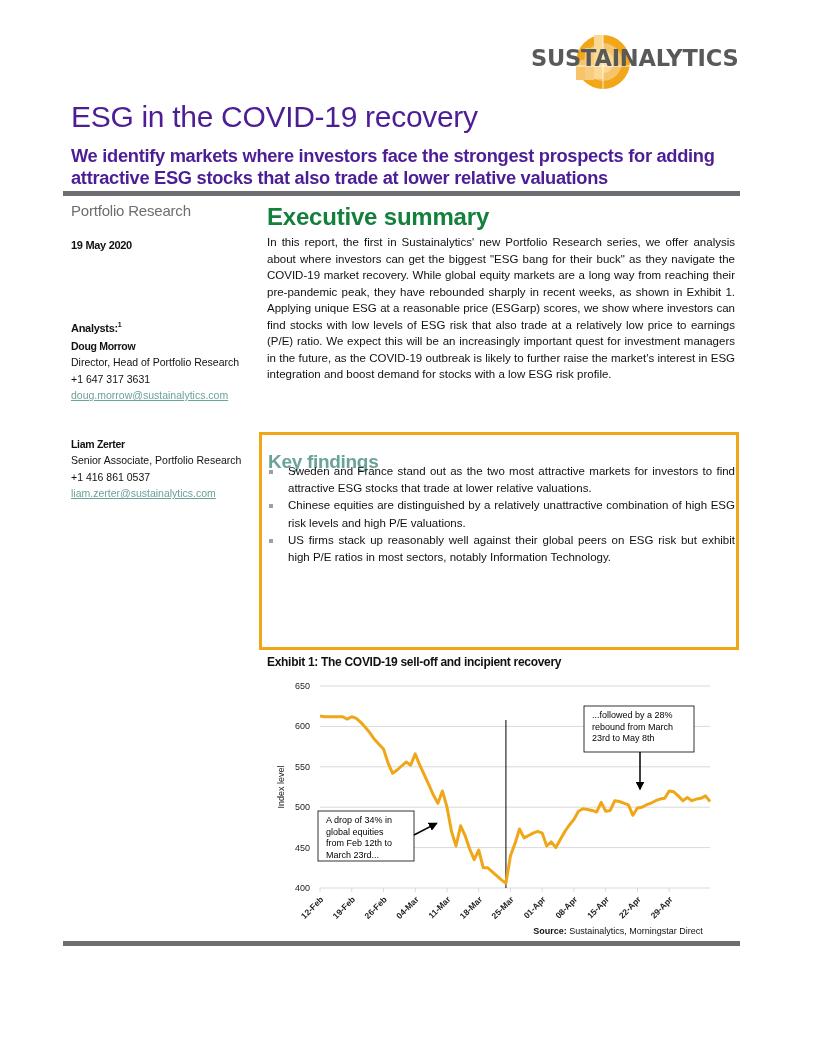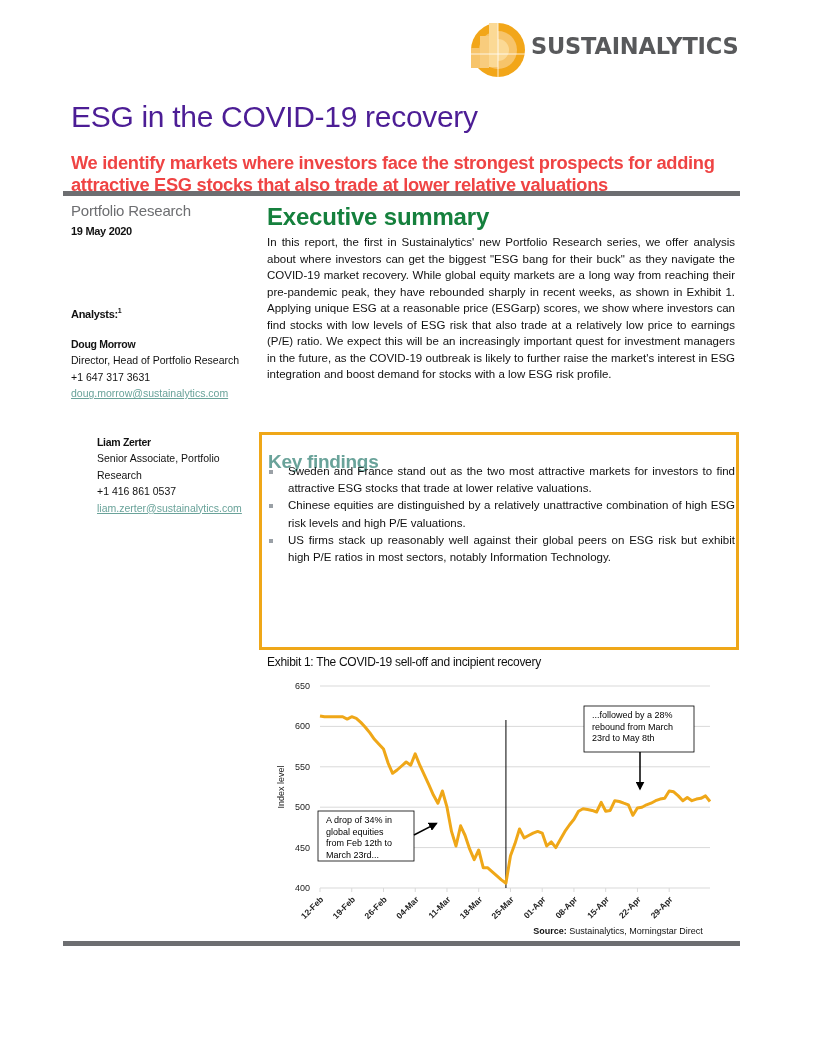--- a/index.html
+++ b/index.html
@@ -1,45 +1,45 @@
 <!DOCTYPE html>
 <html><head>
 <meta charset="utf-8">
 <style>
   html, body { margin:0; padding:0; background:#ffffff; }
   body { width:816px; height:1056px; position:relative; overflow:hidden; font-family:"Liberation Sans", sans-serif; color:#111; }
   .abs { position:absolute; }
   
-  #logo { left:469px; top:20px; width:272px; height:58px; }
+  #logo { left:469px; top:32px; width:272px; height:58px;text-align:center; }
   #logo-text { position:absolute; left:62px; top:13px; font-family:"DejaVu Sans", sans-serif; font-weight:bold; font-size:22.5px; color:#58595b; letter-spacing:-0.2px; }
   
   #title { left:71px; top:100px; font-size:30px; color:#4c1d95; letter-spacing:-0.3px; }
-  #subtitle { left:71px; top:152px; width:680px; font-size:18.3px; font-weight:bold; color:#ef4444; line-height:22px; letter-spacing:-0.3px; }
+  #subtitle { left:71px; top:145px; width:680px; font-size:18.3px; font-weight:bold; color:#4c1d95; line-height:22px; letter-spacing:-0.3px; }
   #top-rule { left:63px; top:191px; width:677px; height:5px; background:#6d6e71; }
   #bottom-rule { left:63px; top:941px; width:677px; height:5px; background:#6d6e71; }
   
   #left-col { left:71px; top:202px; width:190px; font-size:10.5px; }
   #series { font-size:15px; color:#6d6e71; font-weight:normal; letter-spacing:-0.2px; }
-  #date { margin-top:6px; font-weight:bold; font-size:11px; letter-spacing:-0.3px; }
+  #date { margin-top:20px; font-weight:bold; font-size:11px; letter-spacing:-0.3px; }
   #analysts-label { margin-top:70px; font-weight:bold; font-size:11px; letter-spacing:-0.3px; }
-  .analyst { margin-top:16px; line-height:16.5px; }
+  .analyst { margin-top:4px; line-height:16.5px; }
   .analyst .nm { font-weight:bold; font-size:10.5px; letter-spacing:-0.3px; }
   .analyst .em { color:#6aa39a; text-decoration:underline; }
-  .analyst + .analyst { margin-top:32px;margin-left:26px; }
+  .analyst + .analyst { margin-top:32px; }
   
   #exec-title { left:267px; top:203px; font-size:24px; font-weight:bold; color:#15803d; letter-spacing:-0.2px; }
   #exec-body { left:267px; top:234px; width:468px; font-size:11.5px; line-height:16.5px; text-align:justify; color:#111; }
   
   #kf-box { left:259px; top:432px; width:480px; height:218px; border:3.5px solid #efa718; box-sizing:border-box; }
   #kf-title { position:absolute; left:6px; top:16px; font-size:19px; font-weight:bold; color:#6aa39a; letter-spacing:-0.3px; }
   #kf-list { position:absolute; left:6px; top:28px; width:467px; margin:0; padding:0; list-style:none; font-size:11.5px; line-height:17.2px; }
   #kf-list li { position:relative; padding-left:20px; text-align:justify; }
   #kf-list li .bul { position:absolute; left:1px; top:7px; width:4px; height:4px; background:#9aa0a6; }
   
-  #exhibit-title { left:267px; top:655px; font-size:12px; font-weight:normal; letter-spacing:-0.3px; }
+  #exhibit-title { left:267px; top:655px; font-size:12px; font-weight:bold; letter-spacing:-0.3px; }
   #chart { left:262px; top:672px; width:478px; height:268px; }
   #source { left:500px; top:926px; width:236px; text-align:center; font-size:9px; }
   #source b { font-weight:bold; }
 </style>
 </head>
 <body>
 
 <div id="logo" class="abs">
   <svg width="62" height="58" viewBox="0 0 62 58">
     <circle cx="29" cy="30" r="27" fill="#f2a619"></circle>

